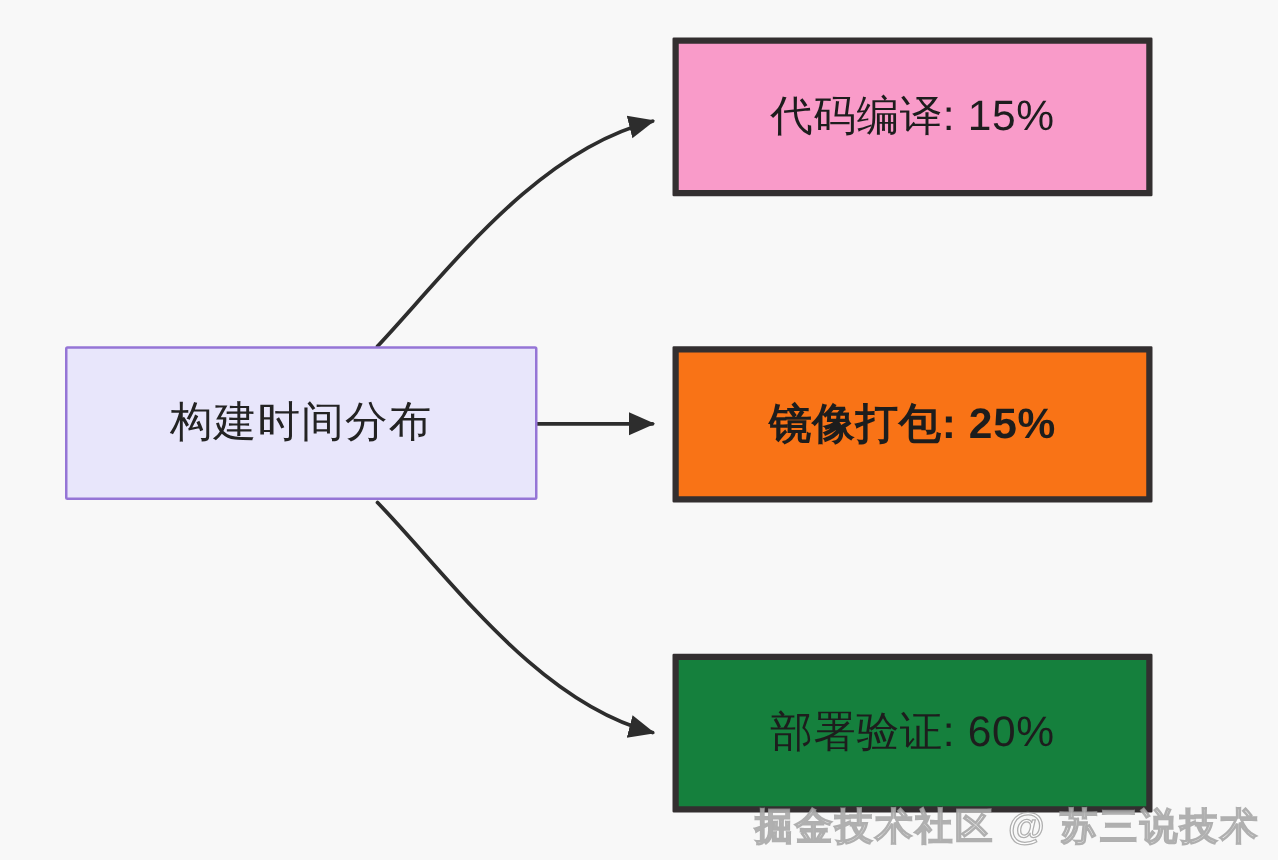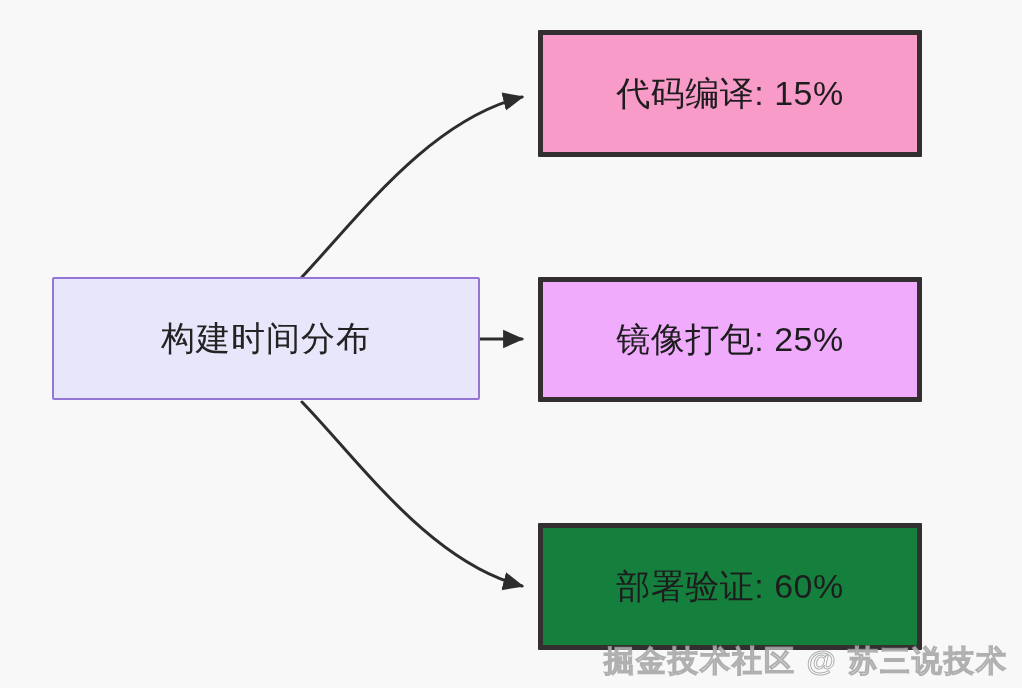--- a/index.html
+++ b/index.html
@@ -38,21 +38,21 @@
   }
   .node-label {
     display: block;
     white-space: nowrap;
   }
 
   
   .node-root {
     left: 52px;
     top: 277px;
-    width: 428px;
+    width: 378px;
     height: 123px;
     background: #e8e6fb;
     border: 2px solid #9575d6;
     border-radius: 2px;
   }
   .node-root .node-label {
     font-size: 34px;
     color: #232323;
     letter-spacing: 1px;
   }
@@ -71,21 +71,22 @@
   }
 
   .node-compile {
     top: 30px;
     height: 127px;
     background: #f99bc9;
   }
   .node-package {
     top: 277px;
     height: 125px;
-    background: #f0abfc;
+    background: #f97316;
+    font-weight: bold;
   }
   .node-verify {
     top: 523px;
     height: 127px;
     background: #15803d;
   }
 
   
   #watermark {
     position: absolute;

